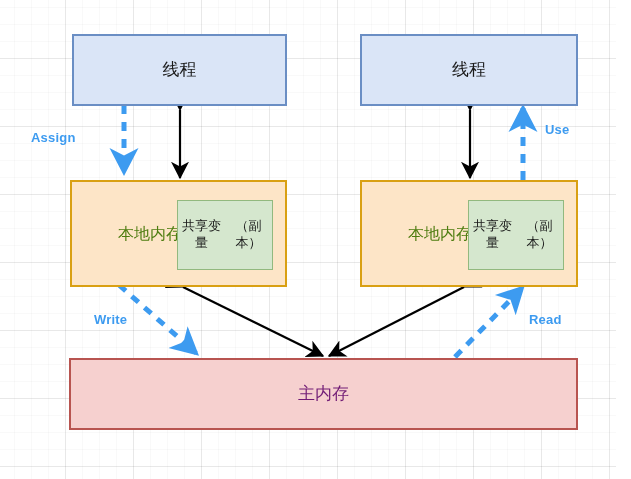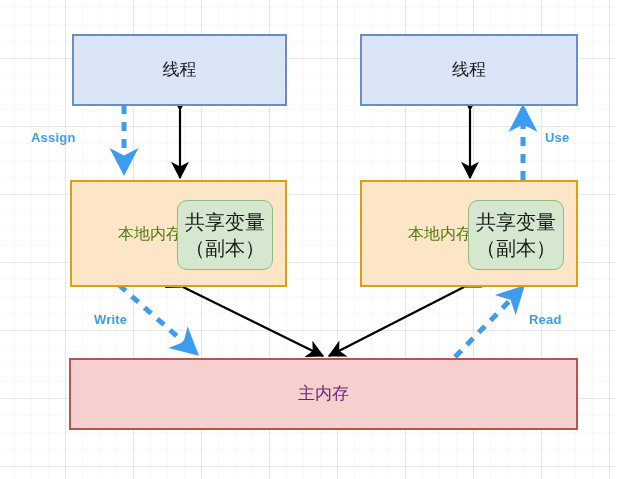--- a/index.html
+++ b/index.html
@@ -58,26 +58,26 @@
     font-size: 16px;
     color: #4d7c0f;
     white-space: nowrap;
     margin-left: 32px;
   }
   .shared-box {
     position: absolute;
     box-sizing: border-box;
     background: #d5e7ce;
     border: 1.5px solid #92b97f;
-    border-radius: 10px;
+    border-radius: 0;
     display: flex;
-    flex-direction: column;
+    flex-direction: row;
     align-items: center;
     justify-content: center;
-    font-size: 20px;
+    font-size: 13px;
     color: #1a1a1a;
     line-height: 1.3;
     text-align: center;
   }
   .main-box {
     background: #f6d0cf;
     border: 2px solid #b85450;
     font-size: 17px;
     color: #701a75;
   }
@@ -163,17 +163,17 @@
       <span>共享变量</span>
       <span>（副本）</span>
     </div>
   </div>
 
   <div class="box main-box" style="left:69px; top:358px; width:509px; height:72px;">
     <span>主内存</span>
   </div>
 
   <div class="op-label" style="left:31px; top:130px;">Assign</div>
-  <div class="op-label" style="left:545px; top:130px;">Use</div>
+  <div class="op-label" style="left:545px; top:122px;">Use</div>
   <div class="op-label" style="left:94px; top:312px;">Write</div>
   <div class="op-label" style="left:513px; top:312px;margin-left:16px;">Read</div>
 
 </div>
 
 </body></html>

